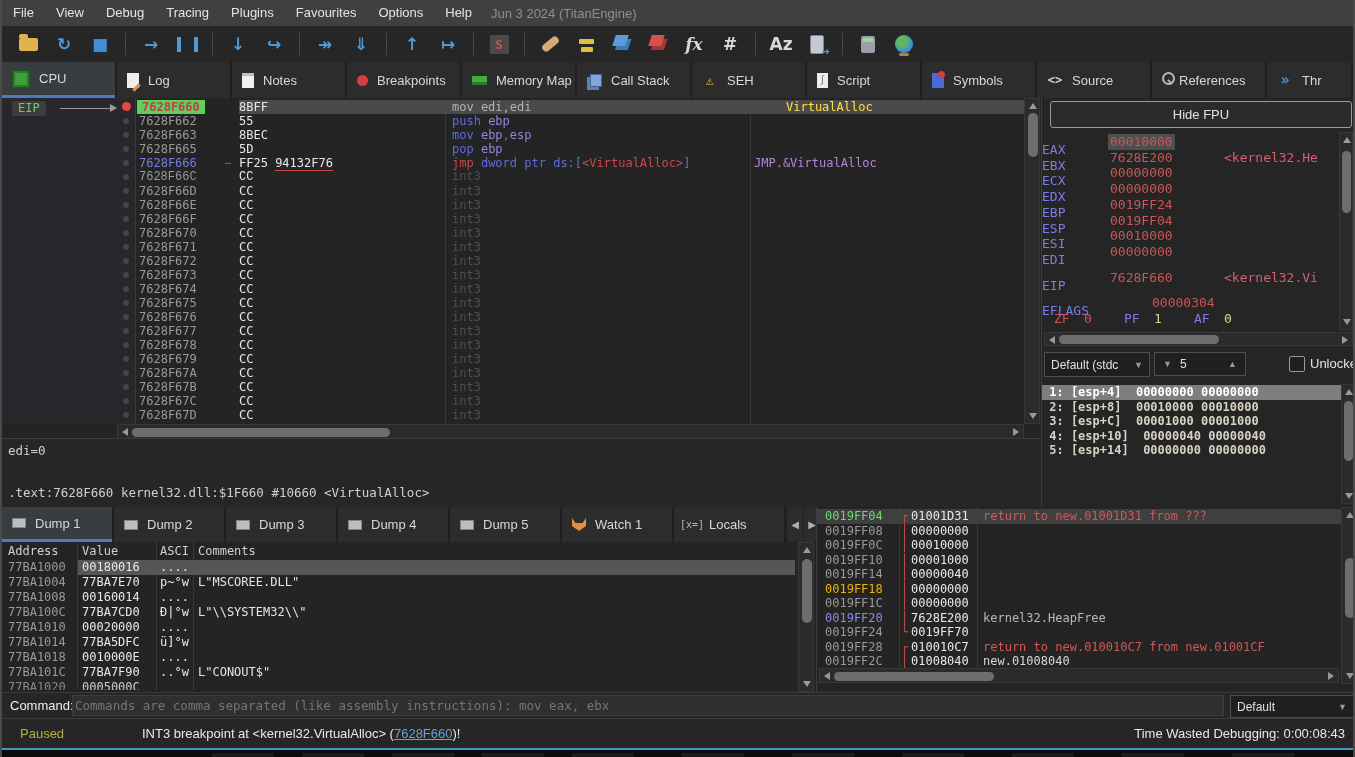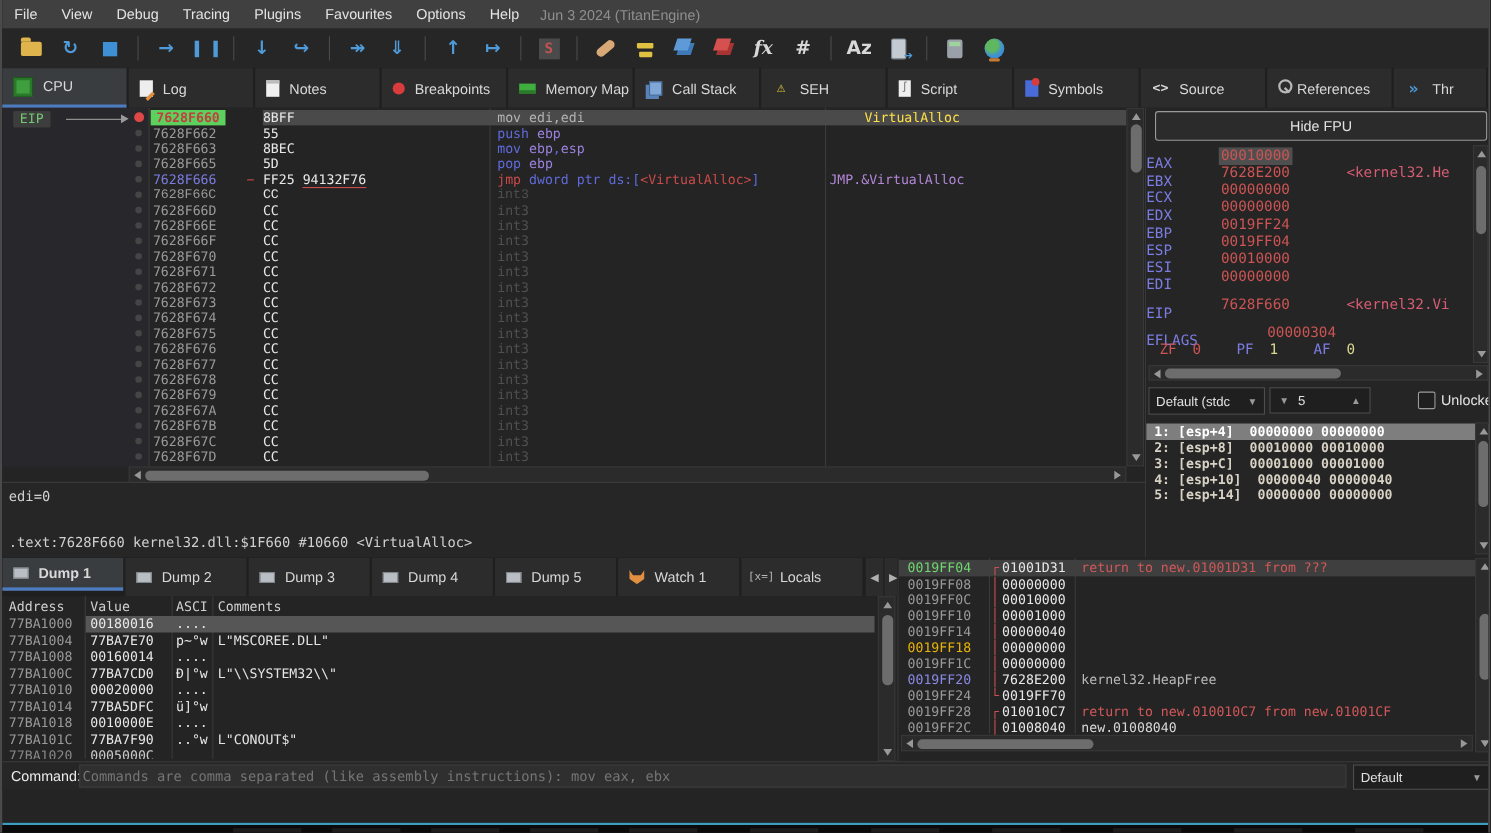--- a/index.html
+++ b/index.html
@@ -468,21 +468,21 @@
 
     <div class="track" style="left:299px;top:286px;width:14px;height:120px">
       <span class="aup" style="left:3px;top:4px"></span>
       <div class="thumb" style="left:2px;top:16px;width:9px;height:60px"></div>
       <span class="adn" style="left:3px;bottom:4px"></span>
     </div>
   </div>
 
   <div id="dumppane">
     <div id="dumptabs">
-        <div class="tab sel" style="width: 110px; flex: 0 0 110px; height: 30px; font-weight: bold;">
+        <div class="tab sel" style="width: 110px; flex: 0 0 110px; height: 35px;">
           <span class="ti ti-dump"></span>
           <span>Dump 1</span>
         </div>
         <div class="tab" style="width: 110px; flex: 0 0 110px; height: 35px;">
           <span class="ti ti-dump"></span>
           <span>Dump 2</span>
         </div>
         <div class="tab" style="width: 110px; flex: 0 0 110px; height: 35px;">
           <span class="ti ti-dump"></span>
           <span>Dump 3</span>
@@ -563,20 +563,27 @@
 
   <div id="cmdbar">
     <span id="cmd-label">Command:</span>
     <input id="cmd-input" placeholder="Commands are comma separated (like assembly instructions): mov eax, ebx" style="">
     <div class="combo" style="left:1228px;top:2px;width:124px;height:23px">
       <span>Default</span>
       <span class="carr">▼</span>
     </div>
   </div>
 
+  <div id="statusbar">
+    <span id="status-state">Paused</span>
+    <span id="status-msg">
+      <span>INT3 breakpoint at &lt;kernel32.VirtualAlloc&gt; (</span><span id="status-link">7628F660</span><span>)!</span>
+    </span>
+    <span id="status-time">Time Wasted Debugging: 0:00:08:43</span>
+  </div>
 
   <div id="taskbar">
       <div class="tb-thumbnail" style="left: 210px; width: 62px;"></div>
       <div class="tb-thumbnail" style="left: 300px; width: 62px;"></div>
       <div class="tb-thumbnail" style="left: 390px; width: 62px;"></div>
       <div class="tb-thumbnail" style="left: 480px; width: 62px;"></div>
       <div class="tb-thumbnail" style="left: 570px; width: 62px;"></div>
       <div class="tb-thumbnail" style="left: 680px; width: 62px;"></div>
       <div class="tb-thumbnail" style="left: 790px; width: 62px;"></div>
       <div class="tb-thumbnail" style="left: 900px; width: 62px;"></div>

